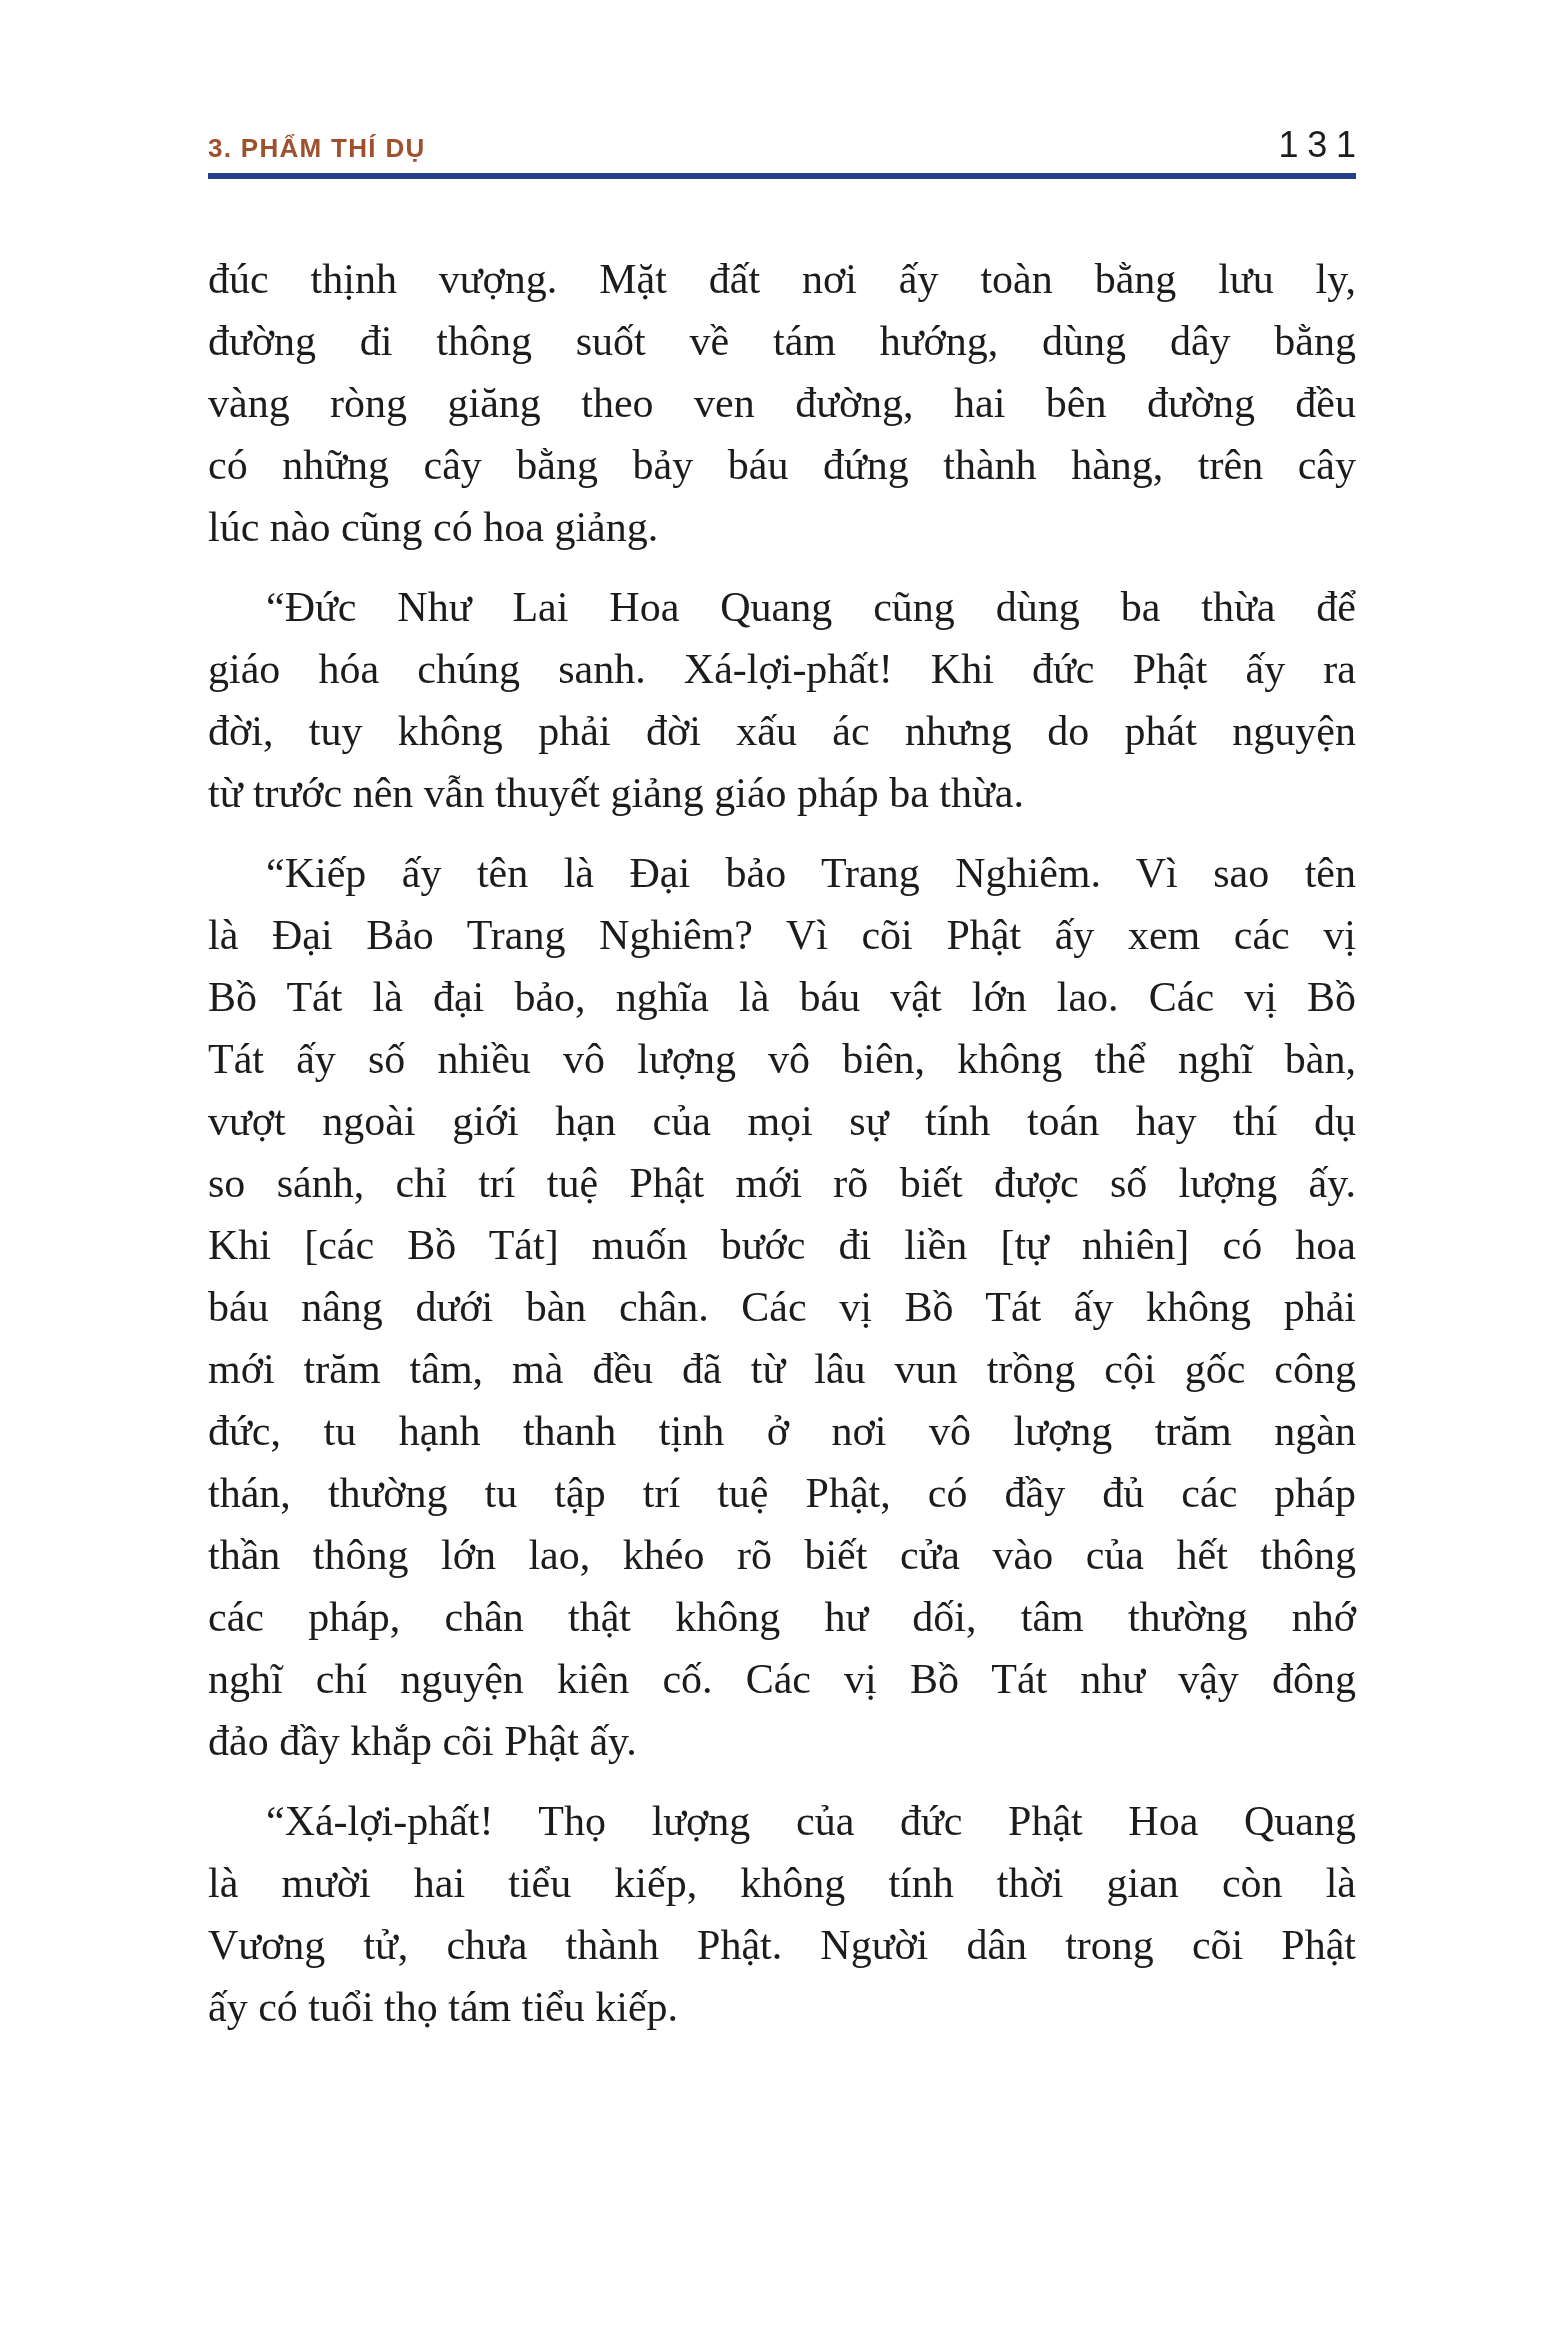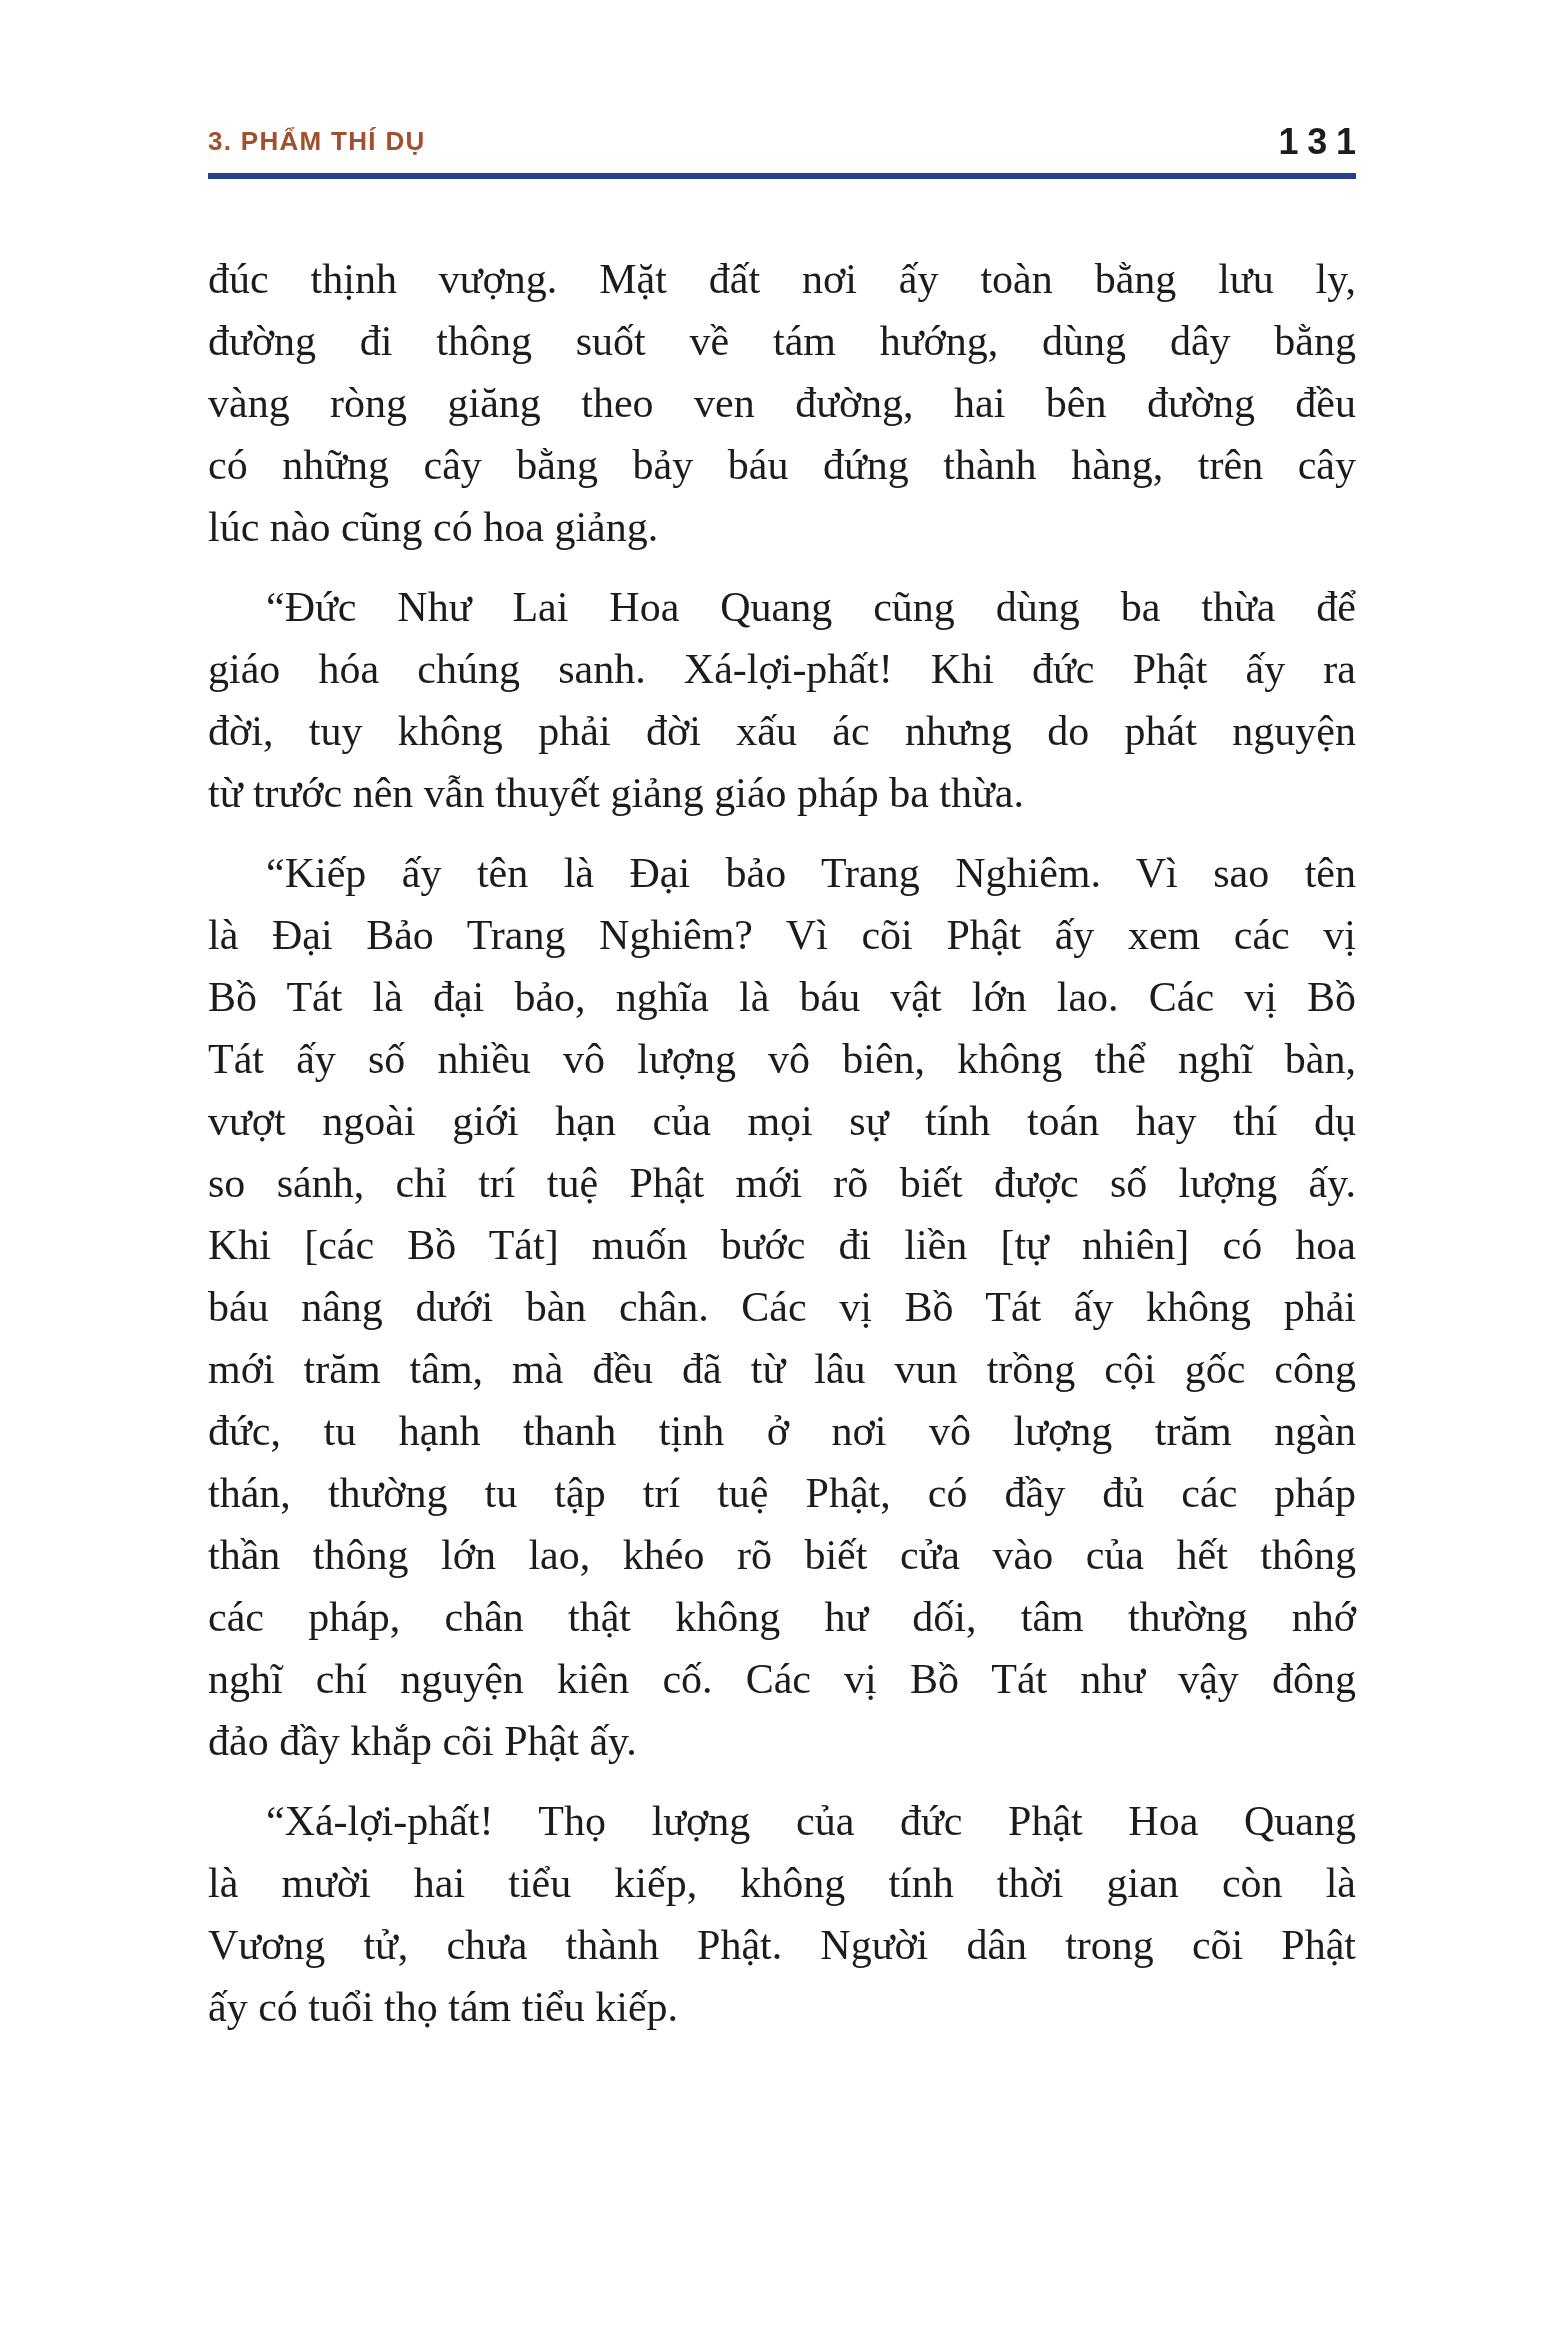--- a/index.html
+++ b/index.html
@@ -7,34 +7,34 @@
     position:relative;
     width:1561px;height:2342px;
     background:#ffffff;
     margin:0 auto;
     overflow:hidden;
     font-family:"Liberation Serif","DejaVu Serif",serif;
   }
   .header-row{
     position:absolute;
     left:208px;width:1148px;top:120px;height:43px;
-    display:flex;justify-content:space-between;align-items:center;gap:48px;
+    display:flex;justify-content:space-between;align-items:flex-end;gap:48px;
   }
   .chapter-title{
     font-family:"Liberation Sans","DejaVu Sans",sans-serif;
     font-weight:bold;
     font-size:26px;
     letter-spacing:1.3px;
     color:#a0502d;
     line-height:1;
     padding-bottom:1.7px;
   }
   .page-number{
     font-family:"Liberation Sans","DejaVu Sans",sans-serif;
-    font-weight:bold;
+    font-weight:normal;
     font-size:36px;
     letter-spacing:8.7px;
     margin-right:-8.7px;
     color:#1d1d1d;
     line-height:1;
   }
   .header-rule{
     position:absolute;
     left:208px;width:1148px;top:173px;height:6px;
     background:#24418a;

